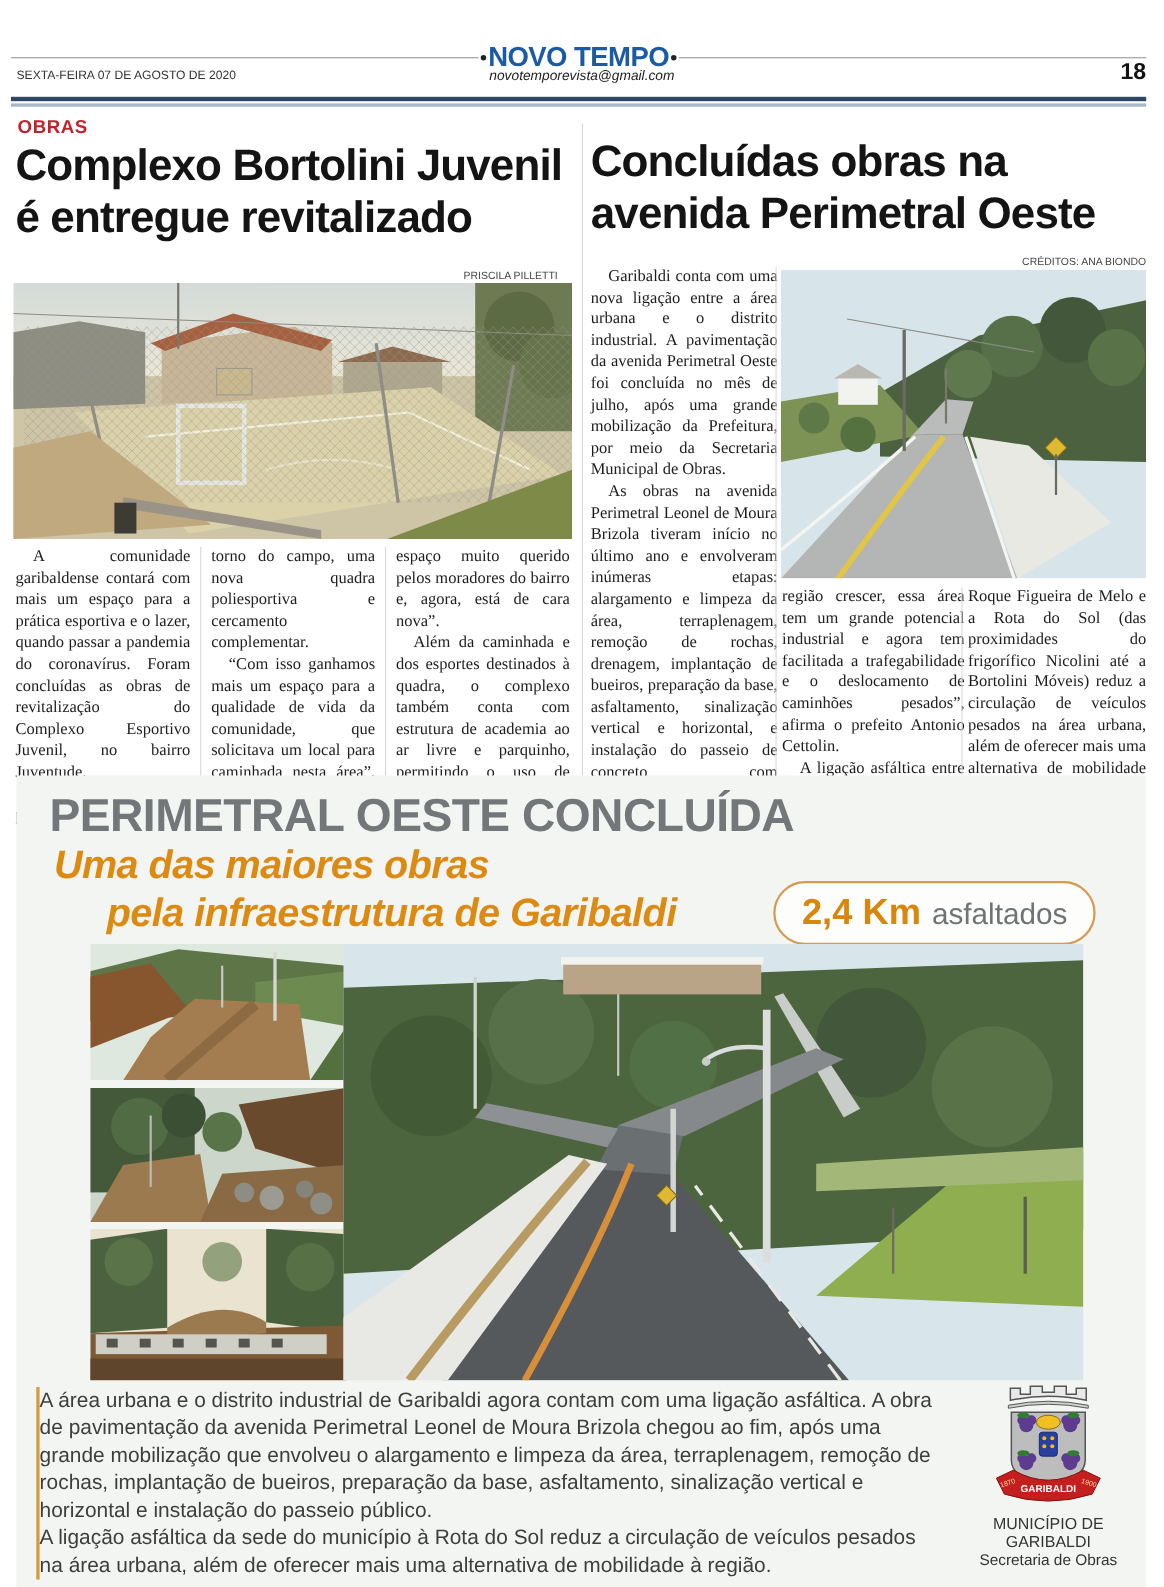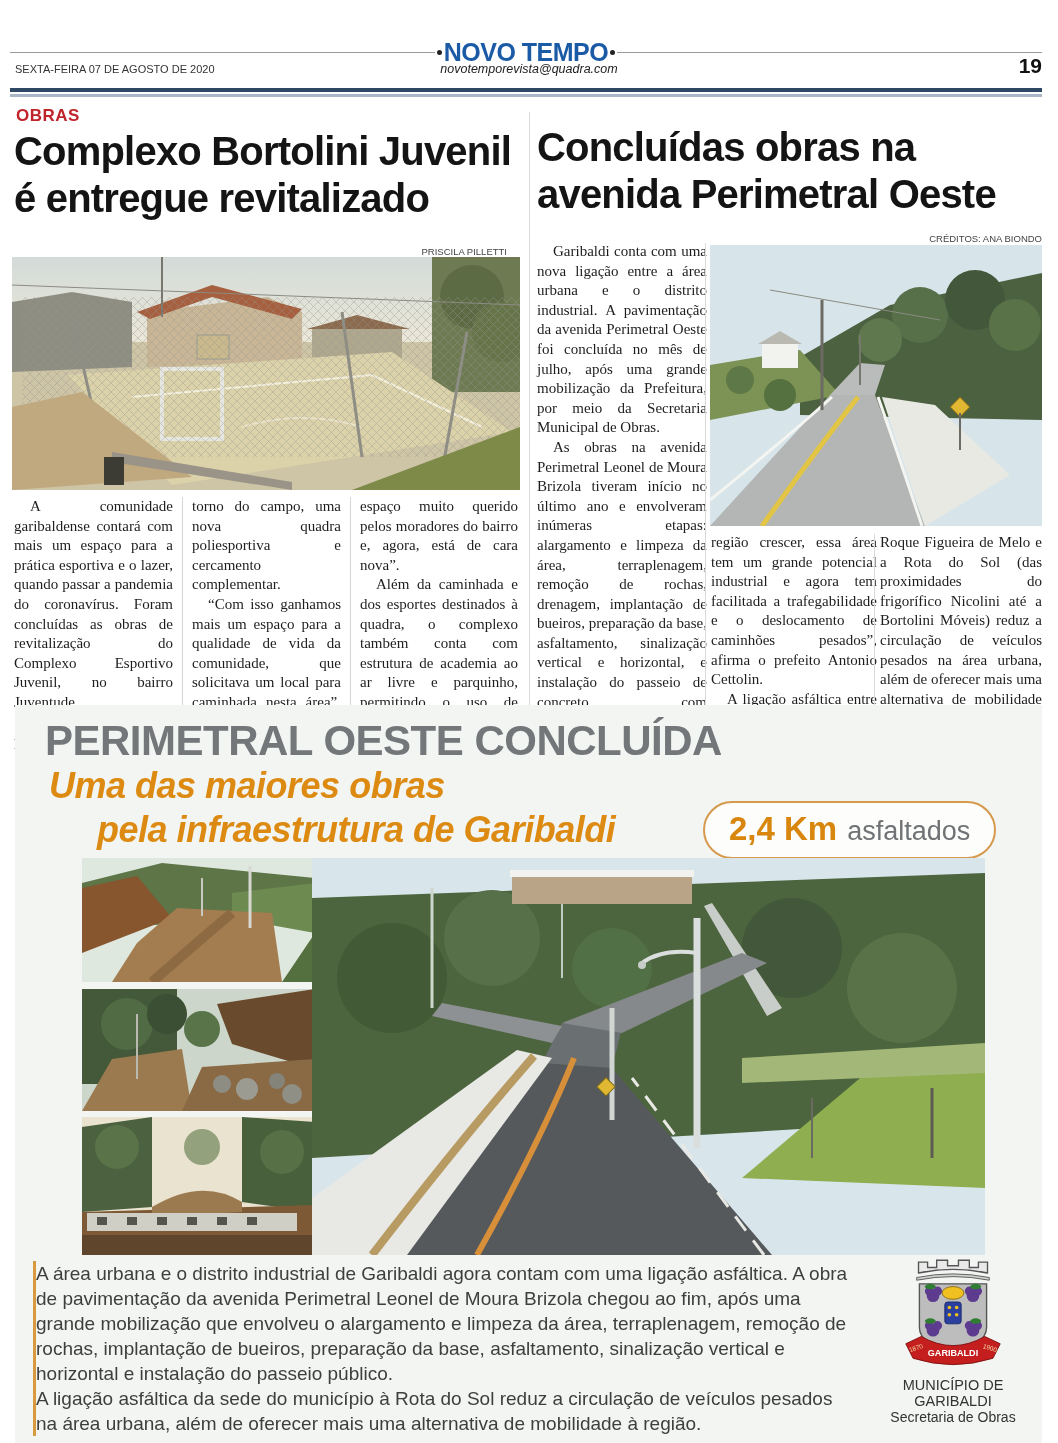--- a/index.html
+++ b/index.html
@@ -65,22 +65,22 @@
 <div class="page">
 
   <div class="masthead-row">
     <div class="mast-rule"></div>
     <div class="mast-dot"></div>
     <div class="masthead">NOVO TEMPO</div>
     <div class="mast-dot"></div>
     <div class="mast-rule"></div>
   </div>
   <div class="hdr-date">SEXTA-FEIRA 07 DE AGOSTO DE 2020</div>
-  <div class="hdr-email">novotemporevista@quadra.com</div>
-  <div class="hdr-page">19</div>
+  <div class="hdr-email">novotemporevista@gmail.com</div>
+  <div class="hdr-page">18</div>
   <div class="rule-navy"></div>
   <div class="rule-light"></div>
 
   <div class="kicker">OBRAS</div>
   <div class="headline hl-left">Complexo Bortolini Juvenil é entregue revitalizado</div>
   <div class="credit cr-left">PRISCILA PILLETTI</div>
 
   <div class="photo" style="left:12px;top:257px;width:508px;height:233px;">
     <svg width="508" height="233" viewBox="0 0 508 233">
       <defs>

